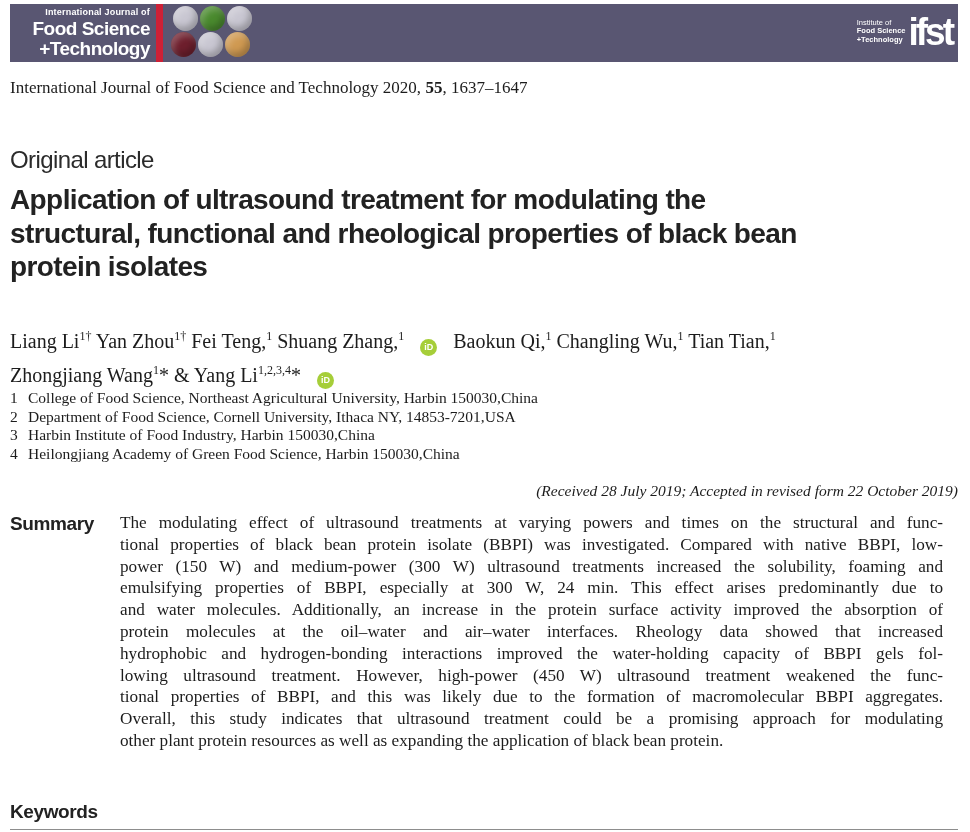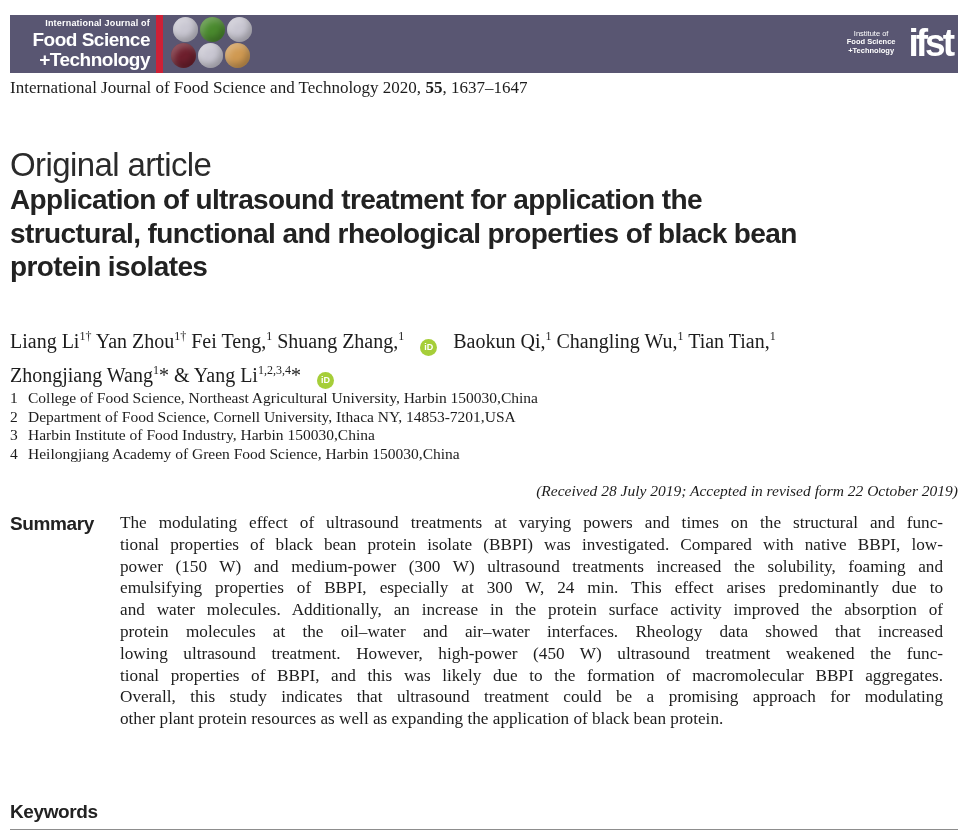--- a/index.html
+++ b/index.html
@@ -1,44 +1,44 @@
 <!DOCTYPE html>
 <html><head>
 <meta charset="utf-8">
 <style>
   html,body{margin:0;padding:0;background:#ffffff;}
   .page{position:relative;width:970px;height:832px;background:#ffffff;overflow:hidden;
         font-family:"Liberation Serif", serif;color:#1c1c1c;}
 
   
-  .banner{position:absolute;left:10px;top:15px;width:948px;height:58px;background:#595672;}
+  .banner{position:absolute;left:10px;top:4px;width:948px;height:58px;background:#595672;}
   .logo-left{position:absolute;left:8px;top:4px;width:132px;text-align:right;color:#ffffff;
              font-family:"Liberation Sans", sans-serif;font-weight:bold;line-height:1;}
   .logo-left .l1{font-size:9px;letter-spacing:0.2px;margin-bottom:2px;}
   .logo-left .l2{font-size:19px;letter-spacing:-0.5px;}
   .logo-left .l3{font-size:19px;letter-spacing:-0.5px;margin-top:1px;}
   .stripe{position:absolute;left:146px;top:0;width:7px;height:58px;background:#cd2036;}
   .circles{position:absolute;left:163px;top:2px;width:90px;height:54px;}
   .circle{position:absolute;width:25px;height:25px;border-radius:50%;
           box-shadow:inset -3px -4px 6px rgba(0,0,0,0.25), inset 3px 4px 6px rgba(255,255,255,0.25);}
   .ifst{position:absolute;right:6px;top:9px;display:flex;align-items:center;color:#ffffff;
         font-family:"Liberation Sans", sans-serif;}
-  .ifst-lines{text-align:center;font-size:7.5px;line-height:1.15;margin-right:13px;}
+  .ifst-lines{text-align:left;font-size:7.5px;line-height:1.15;margin-right:3px;}
   .ifst-lines .t1{font-weight:normal;}
   .ifst-lines .t2,.ifst-lines .t3{font-weight:bold;}
   .ifst-word{font-size:37px;font-weight:bold;letter-spacing:-3px;line-height:1;
              transform:scaleY(1.05);}
 
   
   .citation{position:absolute;left:10px;top:78px;font-size:17px;}
   .citation b{font-weight:bold;}
 
   
   .article-type{position:absolute;left:10px;top:146px;font-family:"Liberation Sans", sans-serif;
-                font-size:33px;letter-spacing:-0.6px;color:#2b2b2b;}
+                font-size:24px;letter-spacing:-0.6px;color:#2b2b2b;}
   .title{position:absolute;left:10px;top:183px;width:945px;font-family:"Liberation Sans", sans-serif;
          font-weight:bold;font-size:28px;line-height:33.5px;letter-spacing:-0.6px;color:#222222;}
 
   
   .authors{position:absolute;left:10px;top:322px;font-size:20px;line-height:29px;width:945px;}
   .authors sup{font-size:12px;}
   .orcid{display:inline-block;width:17px;height:17px;border-radius:50%;background:#a6ce39;
          color:#ffffff;font-family:"Liberation Sans", sans-serif;font-size:9px;font-weight:bold;
          text-align:center;line-height:17px;vertical-align:-2px;margin:0 16px;}
 
@@ -92,21 +92,21 @@
         <div class="t3">+Technology</div>
       </div>
       <div class="ifst-word">ifst</div>
     </div>
   </div>
 
   <div class="citation"><span>International Journal of Food Science and Technology 2020, </span><b>55</b><span>, 1637–1647</span></div>
 
   <div class="article-type">Original article</div>
   <div class="title" id="title">
-      <div>Application of ultrasound treatment for application the</div>
+      <div>Application of ultrasound treatment for modulating the</div>
       <div>structural, functional and rheological properties of black bean</div>
       <div>protein isolates</div>
     </div>
 
   <div class="authors" id="authors">
       <div>Liang Li<sup>1†</sup> Yan Zhou<sup>1†</sup> Fei Teng,<sup>1</sup> Shuang Zhang,<sup>1</sup><span class="orcid" style="background: rgb(166, 206, 57);">iD</span>Baokun Qi,<sup>1</sup> Changling Wu,<sup>1</sup> Tian Tian,<sup>1</sup></div>
       <div>Zhongjiang Wang<sup>1</sup>* &amp; Yang Li<sup>1,2,3,4</sup>*<span class="orcid" style="background: rgb(166, 206, 57);">iD</span></div>
     </div>
 
   <div class="affiliations" id="affiliations">
@@ -131,20 +131,21 @@
   <div class="received">(Received 28 July 2019; Accepted in revised form 22 October 2019)</div>
 
   <div class="sec-label summary-label">Summary</div>
   <div class="summary-text" id="summary">
       <div class="sline">The modulating effect of ultrasound treatments at varying powers and times on the structural and func-</div>
       <div class="sline">tional properties of black bean protein isolate (BBPI) was investigated. Compared with native BBPI, low-</div>
       <div class="sline">power (150 W) and medium-power (300 W) ultrasound treatments increased the solubility, foaming and</div>
       <div class="sline">emulsifying properties of BBPI, especially at 300 W, 24 min. This effect arises predominantly due to</div>
       <div class="sline">and water molecules. Additionally, an increase in the protein surface activity improved the absorption of</div>
       <div class="sline">protein molecules at the oil–water and air–water interfaces. Rheology data showed that increased</div>
+      <div class="sline">hydrophobic and hydrogen-bonding interactions improved the water-holding capacity of BBPI gels fol-</div>
       <div class="sline">lowing ultrasound treatment. However, high-power (450 W) ultrasound treatment weakened the func-</div>
       <div class="sline">tional properties of BBPI, and this was likely due to the formation of macromolecular BBPI aggregates.</div>
       <div class="sline">Overall, this study indicates that ultrasound treatment could be a promising approach for modulating</div>
       <div class="sline last">other plant protein resources as well as expanding the application of black bean protein.</div>
     </div>
 
   <div class="sec-label keywords-label">Keywords</div>
 
   <div class="bottom-rule"></div>
 </div>

